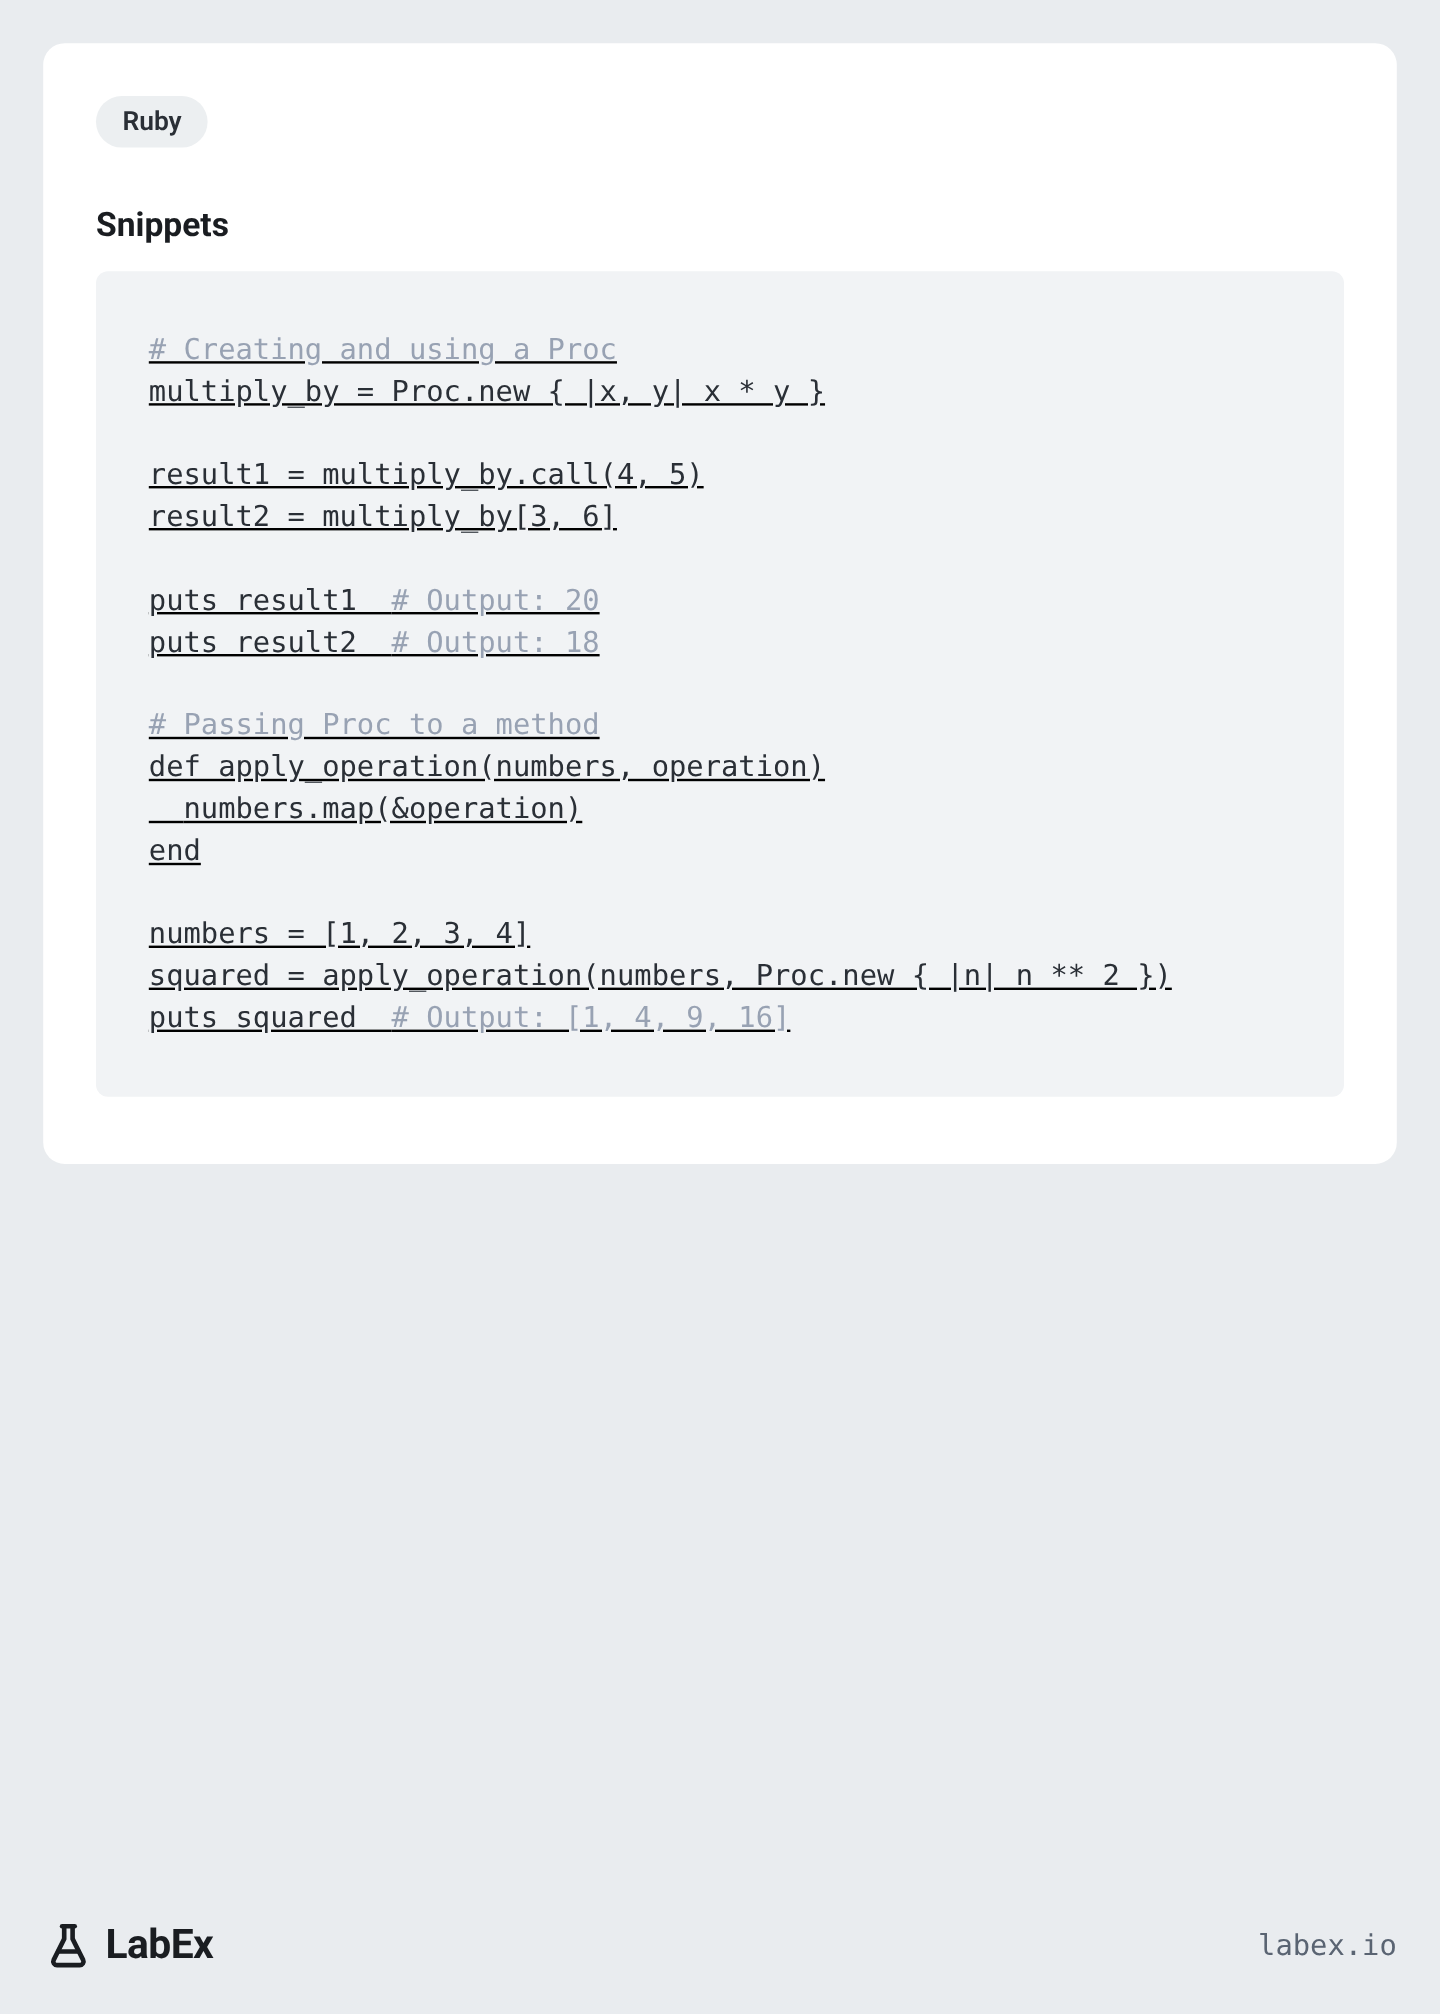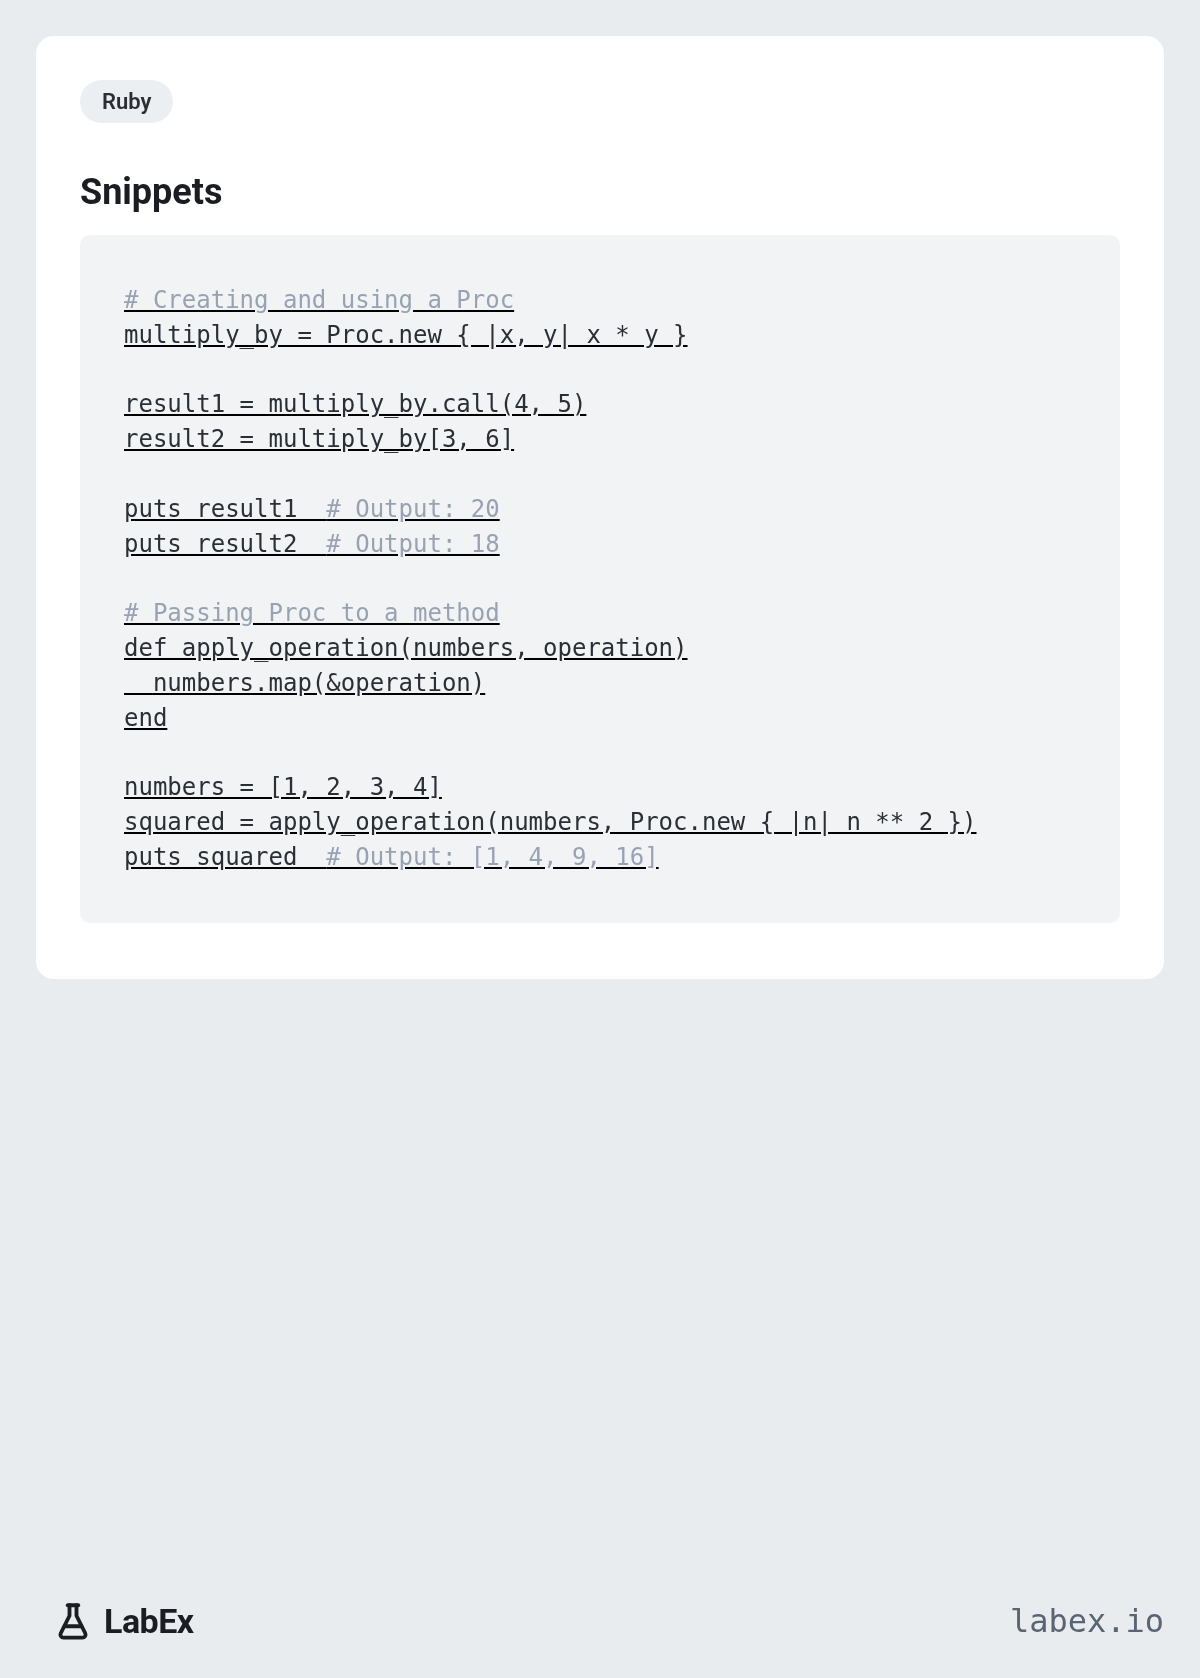--- a/index.html
+++ b/index.html
@@ -39,21 +39,21 @@
   }
   .description {
     font-family: ui-monospace, "SF Mono", "Menlo", "Consolas", monospace;
     font-size: 27px;
     line-height: 1.5;
     color: #5a6472;
     margin-top: 38px;
     font-weight: 400;
   }
   .section-heading {
-    font-size: 36px;
+    font-size: 28px;
     font-weight: 700;
     color: #1a1d21;
     margin-top: 48px;
     margin-bottom: 22px;
   }
   .snippet-box {
     background: #f1f3f5;
     border-radius: 10px;
     padding: 48px 44px;
     text-decoration: underline;
@@ -64,21 +64,21 @@
     line-height: 1.45;
     color: #2a2f36;
     white-space: pre-wrap;
     word-wrap: break-word;
   }
   .code .comment {
     color: #98a2b3;
   }
   .footer {
     position: absolute;
-    left: 52px;
+    left: 36px;
     right: 36px;
     bottom: 36px;
     display: flex;
     align-items: center;
     justify-content: space-between;
   }
   .brand {
     display: flex;
     align-items: center;
     gap: 10px;
@@ -89,21 +89,21 @@
     display: block;
   }
   .brand-text {
     font-size: 34px;
     font-weight: 700;
     color: #1a1d21;
     letter-spacing: -0.5px;
   }
   .site {
     font-family: ui-monospace, "SF Mono", "Menlo", "Consolas", monospace;
-    font-size: 32px;
+    font-size: 24px;
     color: #5a6472;
   }
 </style>
 </head>
 <body>
 
 <div class="card">
   <span class="badge">Ruby</span>
   <h2 class="section-heading">Snippets</h2>
   <div class="snippet-box">

